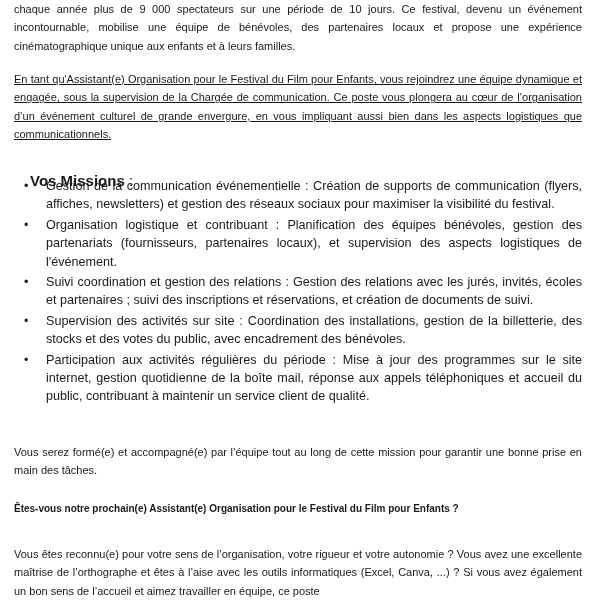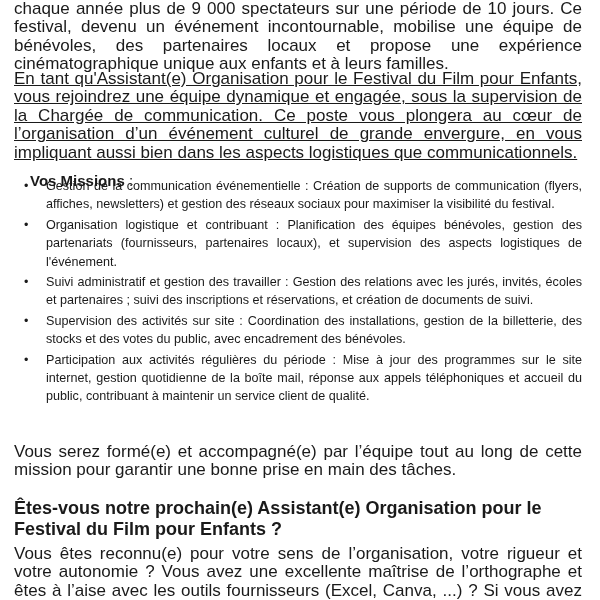--- a/index.html
+++ b/index.html
@@ -16,21 +16,21 @@
     color: #1a1a1a;
   }
   .page {
     position: absolute;
     left: 14px;
     top: 0px;
     width: 568px;
   }
   p {
     margin: 0;
-    font-size: 17px;
+    font-size: 11px;
     line-height: 18.4px;
     text-align: justify;
   }
   .p1 { position: absolute; top: 0px; left: 0; width: 568px; }
   .p2 { position: absolute; top: 70px; left: 0; width: 568px; text-decoration: underline; }
   h2.missions-title {
     position: absolute;
     top: 155px;
     left: 0;
     margin: 16px;
@@ -62,21 +62,21 @@
     top: 0;
   }
   ul.missions li b { font-weight: normal; }
   .p3 { position: absolute; top: 443px; left: 0; width: 568px; }
   h2.cta-title {
     position: absolute;
     top: 498px;
     left: 0;
     width: 568px;
     margin: 0;
-    font-size: 18px;
+    font-size: 10px;
     line-height: 21px;
     font-weight: bold;
   }
   .p4 { position: absolute; top: 545px; left: 0; width: 568px; }
 </style>
 </head>
 <body>
 
 <div class="page">
 
@@ -90,31 +90,31 @@
     <li>
       <span class="bullet">•</span>
       <b>Gestion de la communication événementielle</b><span> : Création de supports de communication (flyers, affiches, newsletters) et gestion des réseaux sociaux pour maximiser la visibilité du festival.</span>
     </li>
     <li>
       <span class="bullet">•</span>
       <b>Organisation logistique et contribuant</b><span> : Planification des équipes bénévoles, gestion des partenariats (fournisseurs, partenaires locaux), et supervision des aspects logistiques de l'événement.</span>
     </li>
     <li>
       <span class="bullet">•</span>
-      <b>Suivi administratif et gestion des travailler</b><span> : Gestion des relations avec les jurés, invités, écoles et partenaires ; suivi des inscriptions et réservations, et création de documents de suivi.</span>
+      <b>Suivi coordination et gestion des relations</b><span> : Gestion des relations avec les jurés, invités, écoles et partenaires ; suivi des inscriptions et réservations, et création de documents de suivi.</span>
     </li>
     <li>
       <span class="bullet">•</span>
       <b>Supervision des activités sur site</b><span> : Coordination des installations, gestion de la billetterie, des stocks et des votes du public, avec encadrement des bénévoles.</span>
     </li>
     <li>
       <span class="bullet">•</span>
       <b>Participation aux activités régulières du période</b><span> : Mise à jour des programmes sur le site internet, gestion quotidienne de la boîte mail, réponse aux appels téléphoniques et accueil du public, contribuant à maintenir un service client de qualité.</span>
     </li>
   </ul>
 
   <p class="p3">Vous serez formé(e) et accompagné(e) par l’équipe tout au long de cette mission pour garantir une bonne prise en main des tâches.</p>
 
   <h2 class="cta-title">Êtes-vous notre prochain(e) Assistant(e) Organisation pour le Festival du Film pour Enfants ?</h2>
 
-  <p class="p4">Vous êtes reconnu(e) pour votre sens de l’organisation, votre rigueur et votre autonomie ? Vous avez une excellente maîtrise de l’orthographe et êtes à l’aise avec les outils fournisseurs (Excel, Canva, ...) ? Si vous avez également un bon sens de l’accueil et aimez travailler en équipe, ce poste</p>
+  <p class="p4">Vous êtes reconnu(e) pour votre sens de l’organisation, votre rigueur et votre autonomie ? Vous avez une excellente maîtrise de l’orthographe et êtes à l’aise avec les outils informatiques (Excel, Canva, ...) ? Si vous avez également un bon sens de l’accueil et aimez travailler en équipe, ce poste</p>
 
 </div>
 
 </body></html>

